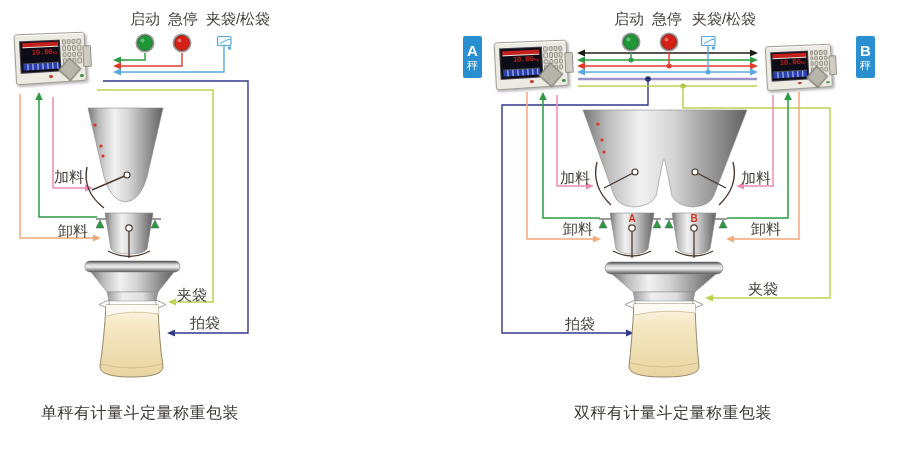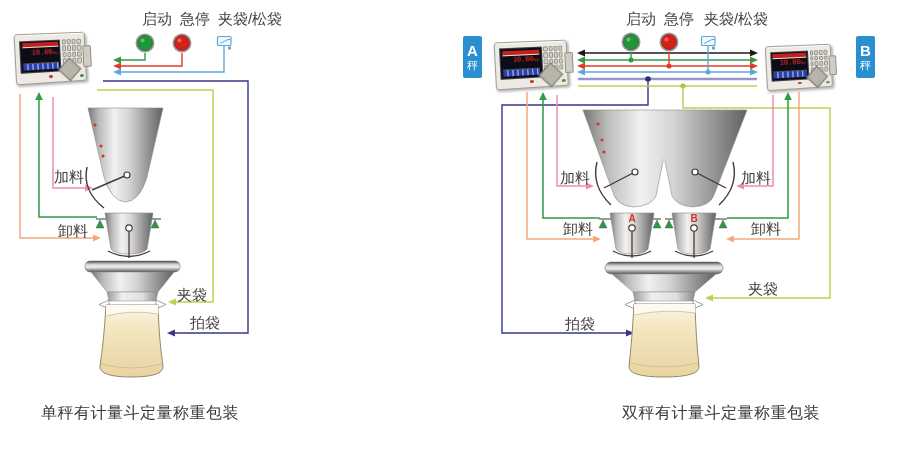--- a/index.html
+++ b/index.html
@@ -1,20 +1,20 @@
 <!DOCTYPE html>
 <html><head>
 <meta charset="utf-8">
 <style>
   html,body{margin:0;padding:0;background:#fff;}
   #stage{position:relative;width:900px;height:452px;background:#fff;overflow:hidden;
          font-family:"Liberation Sans","DejaVu Sans",sans-serif;}
   #gfx{position:absolute;left:0;top:0;}
   .lbl{position:absolute;font-size:15px;color:#443f3b;font-weight:500;white-space:nowrap;line-height:1;}
-  .cc{transform:translate(-50%,-50%);margin-left:12px;}
+  .cc{transform:translate(-50%,-50%);}
   .rc{transform:translate(-100%,-50%);}
   .lc{transform:translate(0,-50%);}
   .caption{position:absolute;font-size:16px;color:#3a3633;font-weight:500;letter-spacing:.5px;
            white-space:nowrap;transform:translate(-50%,-50%);font-family:Liberation Serif, serif;}
   .scale-tag{position:absolute;width:19px;height:42px;background:#2a8fd0;border-radius:2px;
              display:flex;flex-direction:column;align-items:center;justify-content:center;color:#fff;}
   .scale-tag .big{font-size:15px;font-weight:bold;line-height:1.1;}
   .scale-tag .small{font-size:11px;line-height:1.1;}
   .cup-lbl{position:absolute;font-size:10px;color:#d4311f;font-weight:bold;transform:translate(-50%,-50%);}
   
@@ -405,21 +405,21 @@
 
 <div class="lbl cc" style="left:629px;top:18px;">启动</div>
 <div class="lbl cc" style="left:667px;top:18px;">急停</div>
 <div class="lbl cc" style="left:724px;top:18px;">夹袋/松袋</div>
 <div class="lbl rc" style="left:590px;top:177px;">加料</div>
 <div class="lbl lc" style="left:741px;top:177px;">加料</div>
 <div class="lbl rc" style="left:593px;top:228px;">卸料</div>
 <div class="lbl lc" style="left:751px;top:228px;">卸料</div>
 <div class="lbl lc" style="left:748px;top:288px;">夹袋</div>
 <div class="lbl rc" style="left:595px;top:323px;">拍袋</div>
-<div class="caption" style="left:673px;top:413px;margin-left:48px;">双秤有计量斗定量称重包装</div>
+<div class="caption" style="left:673px;top:413px;">双秤有计量斗定量称重包装</div>
 
 <div class="scale-tag" style="left:463px;top:36px;">
   <span class="big">A</span>
   <span class="small">秤</span>
 </div>
 <div class="scale-tag" style="left:856px;top:36px;">
   <span class="big">B</span>
   <span class="small">秤</span>
 </div>
 

